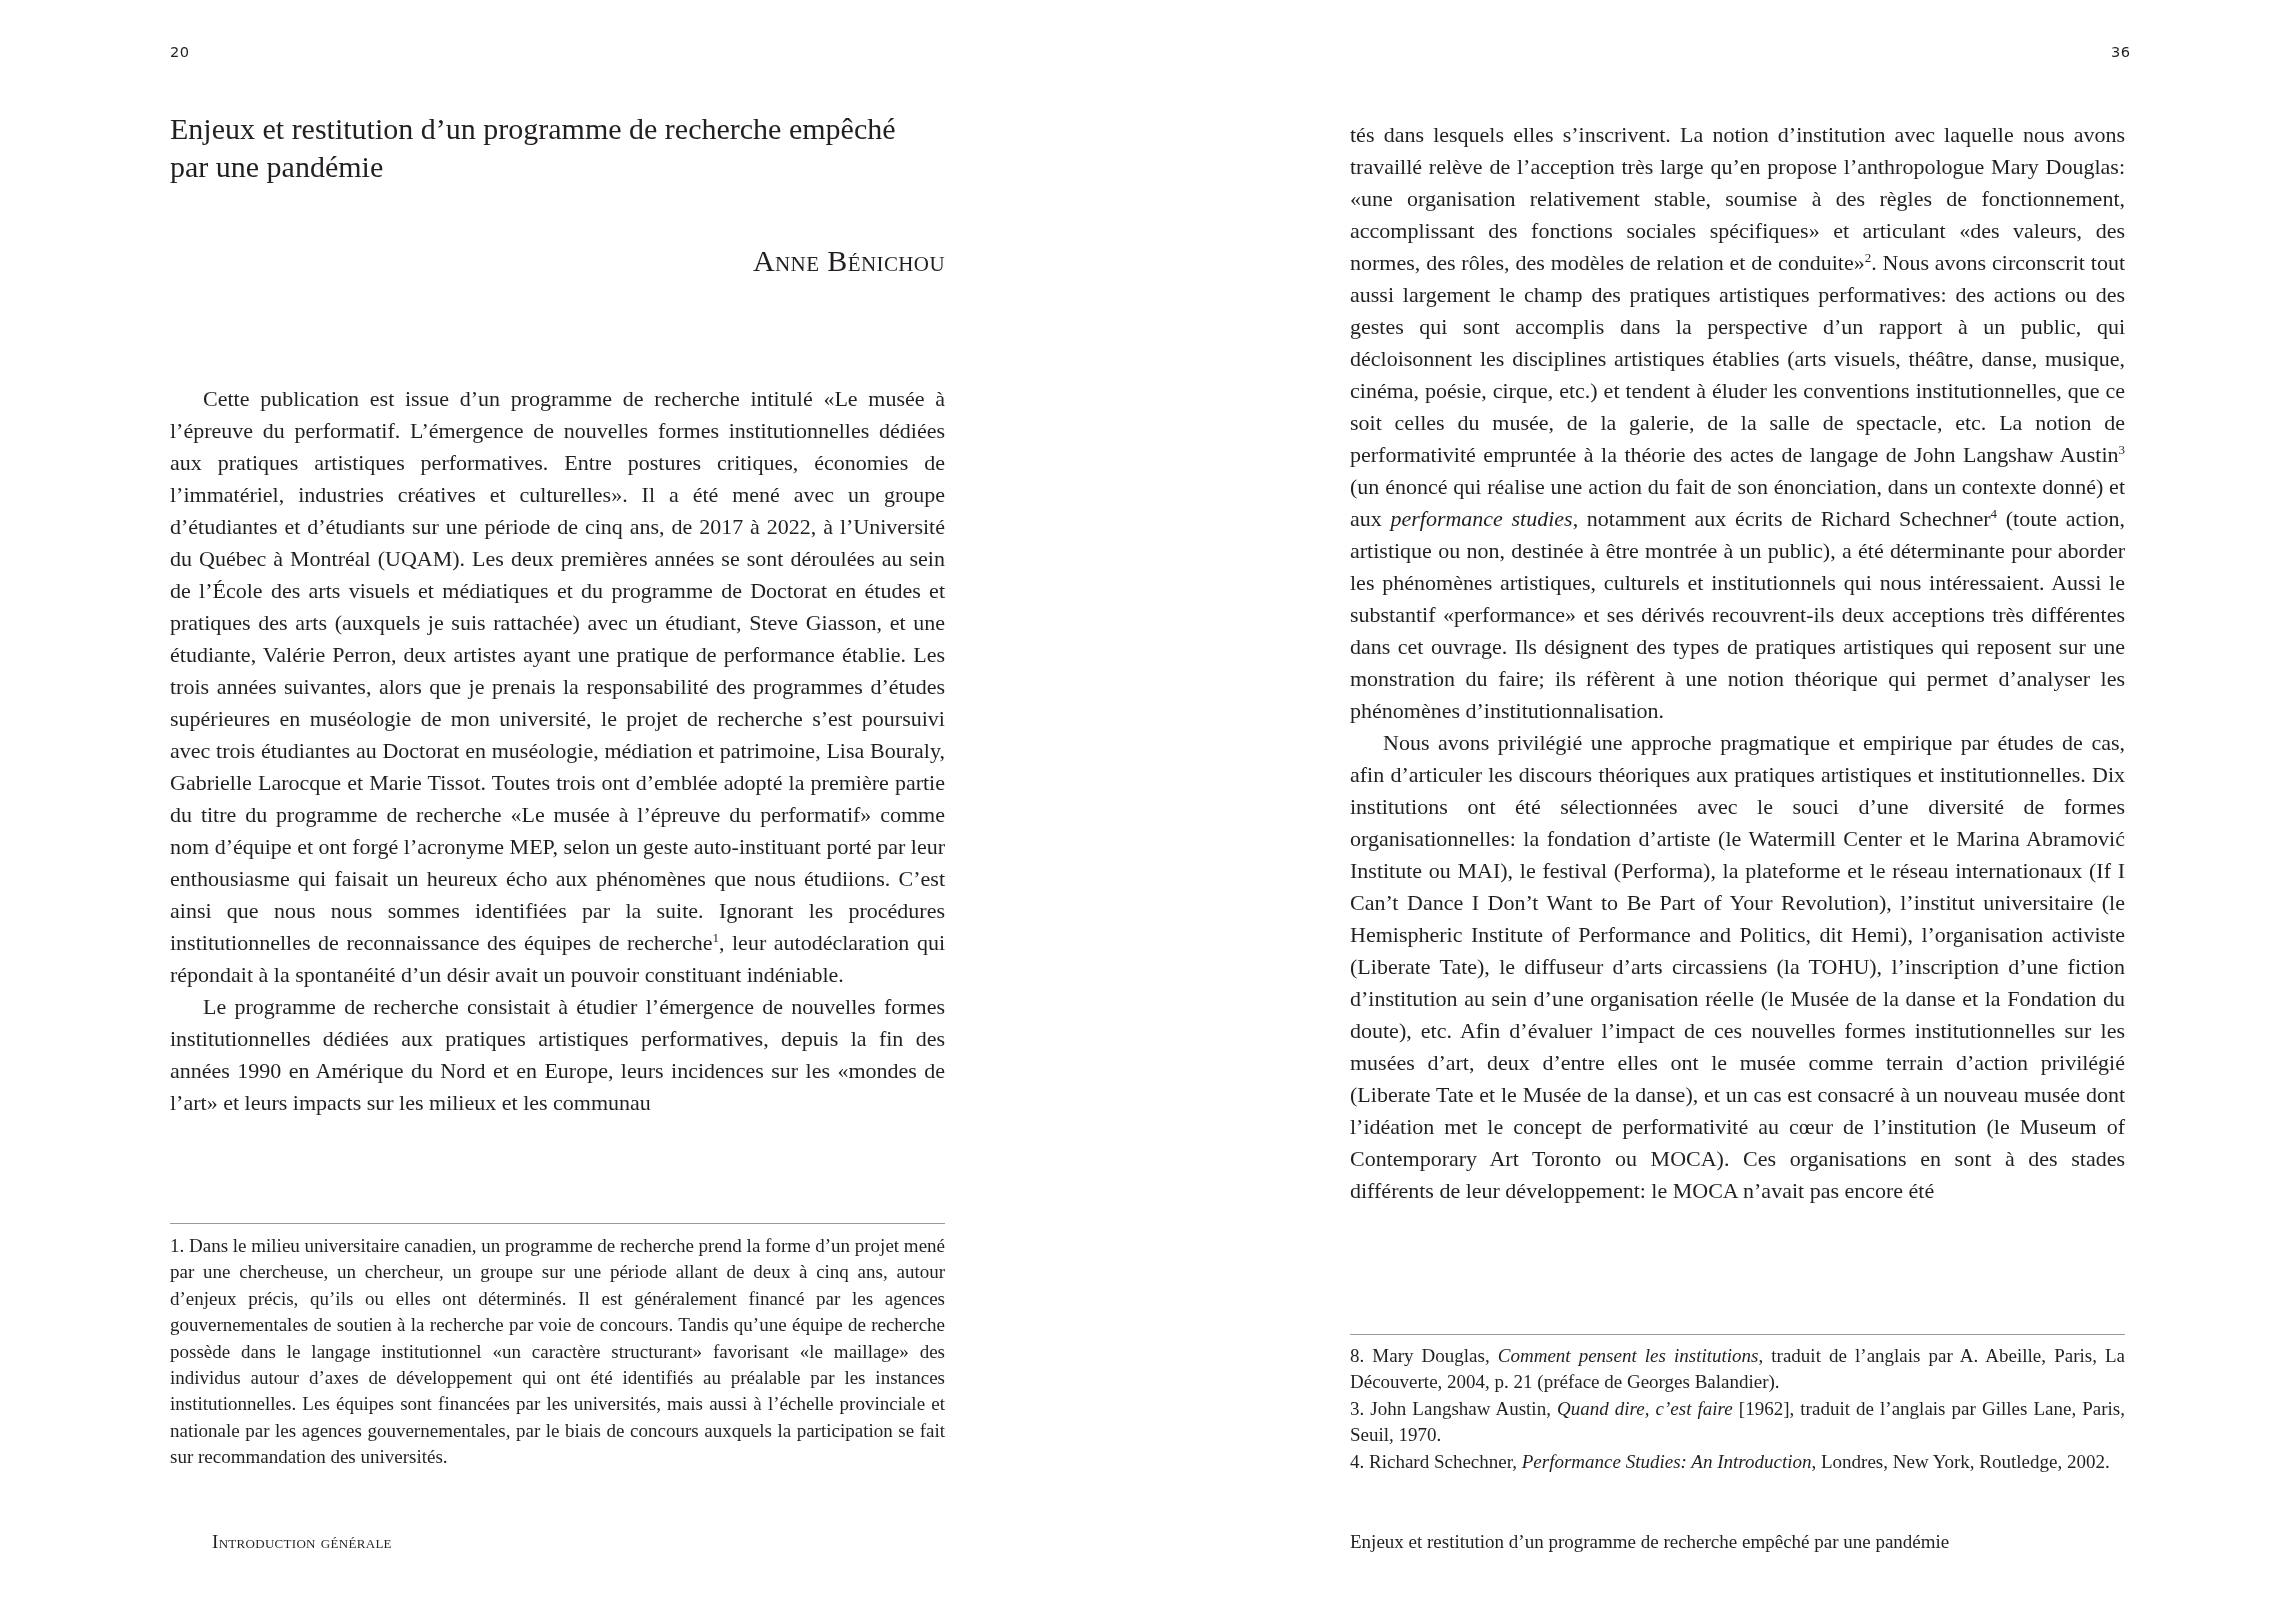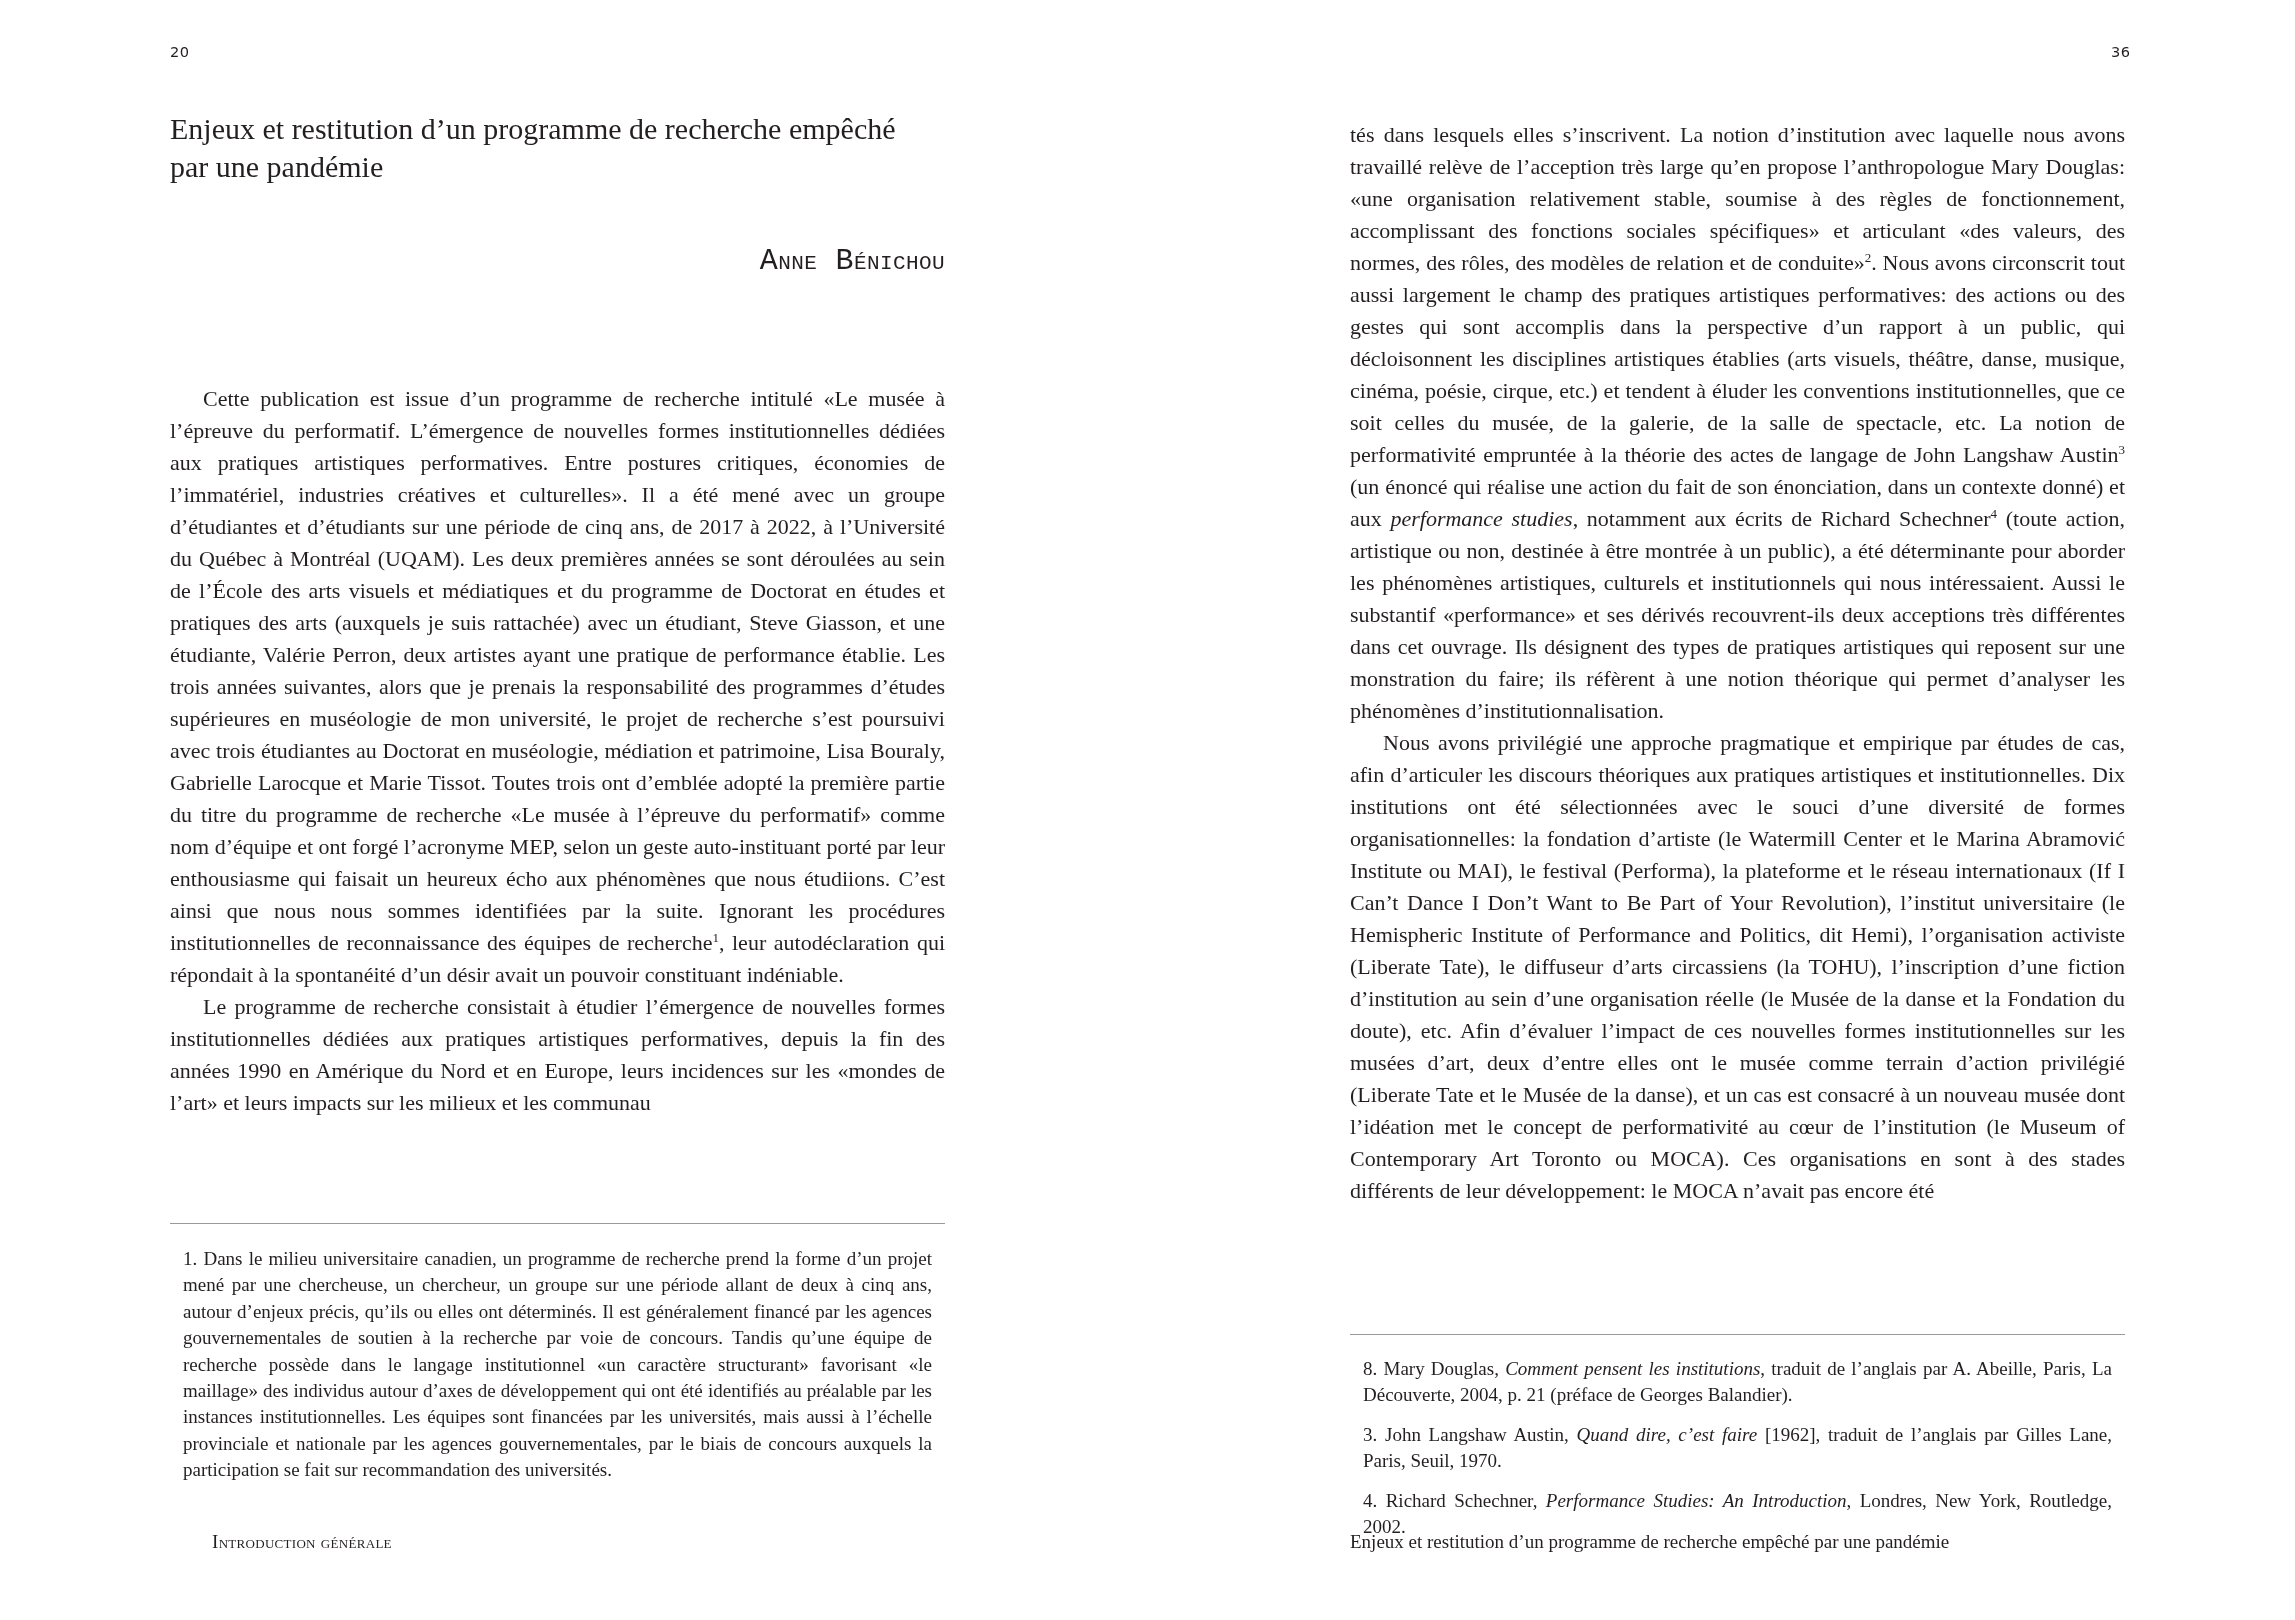--- a/index.html
+++ b/index.html
@@ -7,33 +7,33 @@
          font-family:"Liberation Serif","DejaVu Serif",serif; }
   .page { position:absolute; top:0; height:1469px; }
   .page-left { left:0; width:1147px; }
   .page-right { left:1147px; width:1148px; }
   .folio { position:absolute; top:43px; font-family:"DejaVu Sans","Liberation Sans",sans-serif; font-size:14.6px; letter-spacing:0.4px; }
   .folio-left { left:170px; }
   .folio-right { left:964px; }
   .title { position:absolute; left:170px; top:110px; width:789px; margin:0; font-weight:normal;
            font-size:30px; line-height:38px; }
   .author { position:absolute; left:170px; width:775px; top:244px; text-align:right; font-size:30px;
-            font-variant:small-caps; letter-spacing:0.4px;font-family:Liberation Mono, monospace; }
+            font-variant:small-caps; letter-spacing:0.4px; }
   .col { position:absolute; width:775px; font-size:22px; line-height:32px; text-align:justify;
          hyphens:manual; }
   .col p { margin:0; }
   .col p.indent { text-indent:33px; }
   .col-left { left:170px; top:343px;margin-top:40px; }
   .col-right { left:203px; top:119px; }
   sup { font-size:13px; line-height:0; vertical-align:super; }
   .rule { position:absolute; height:0; border-top:1.7px solid #9a9a9a; width:775px; }
   .rule-left { left:170px; top:1223px; }
   .rule-right { left:203px; top:1334px; }
   .notes { position:absolute; width:775px; font-size:19px; line-height:26.4px; text-align:justify; }
-  .notes p { margin:13px;font-family:Liberation Serif, serif; }
+  .notes p { margin:0;font-family:Liberation Serif, serif; }
   .notes-left { left:170px; top:1233px; }
   .notes-right { left:203px; top:1343px; }
   .running { position:absolute; top:1531px; font-size:19px; }
   .running-left { left:170px; font-variant:small-caps; letter-spacing:0.3px;margin-left:42px; }
   .running-right { left:203px; }
   em { font-style:italic; }
 </style>
 </head>
 <body>
 

